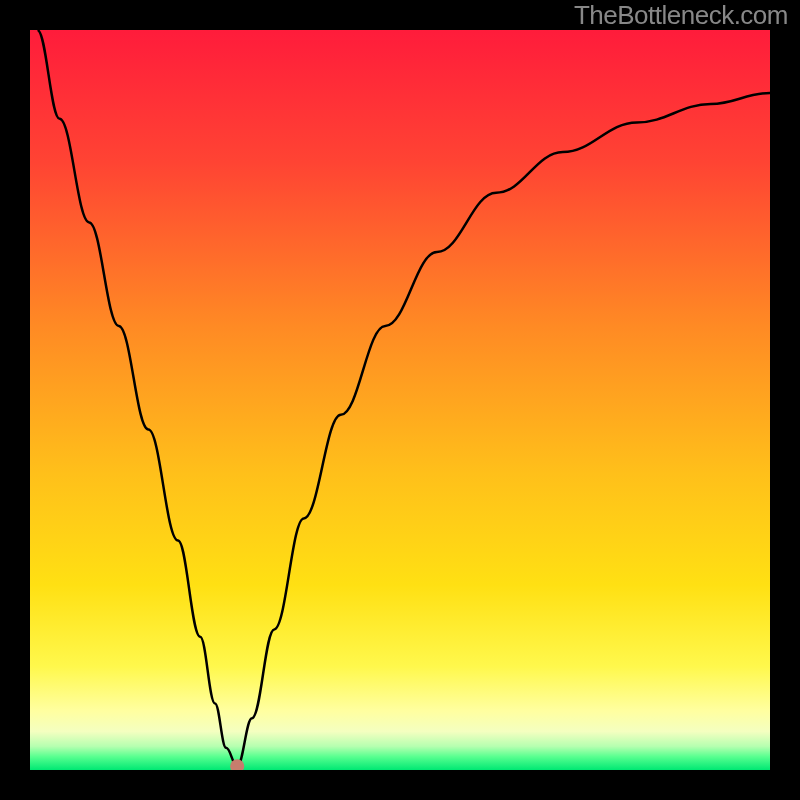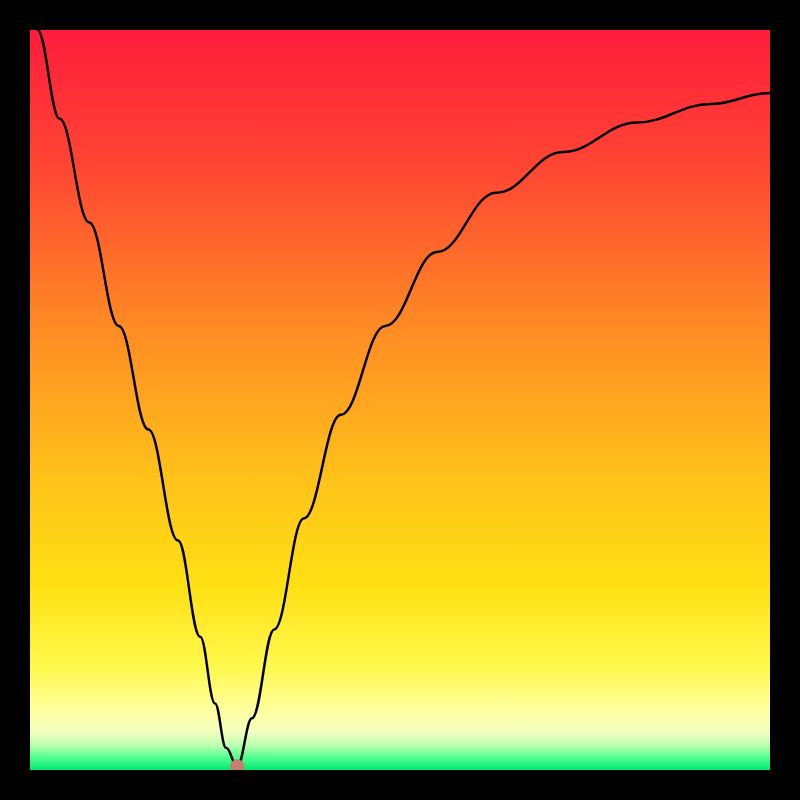--- a/index.html
+++ b/index.html
@@ -34,20 +34,21 @@
     top: 30px;
     width: 740px;
     height: 740px;
     display: block;
   }
 </style>
 </head>
 <body>
 <div class="outer">
 
+  <div class="watermark">TheBottleneck.com</div>
 
   <svg class="plot" viewBox="0 0 740 740" preserveAspectRatio="none">
     <defs>
       <linearGradient id="bg-grad" x1="0" y1="0" x2="0" y2="1">
 
       <stop offset="0.00%" stop-color="#ff1c3b"></stop>
           <stop offset="18.00%" stop-color="#ff4433"></stop>
           <stop offset="40.00%" stop-color="#ff8a24"></stop>
           <stop offset="60.00%" stop-color="#ffc01a"></stop>
           <stop offset="75.00%" stop-color="#ffe013"></stop>

